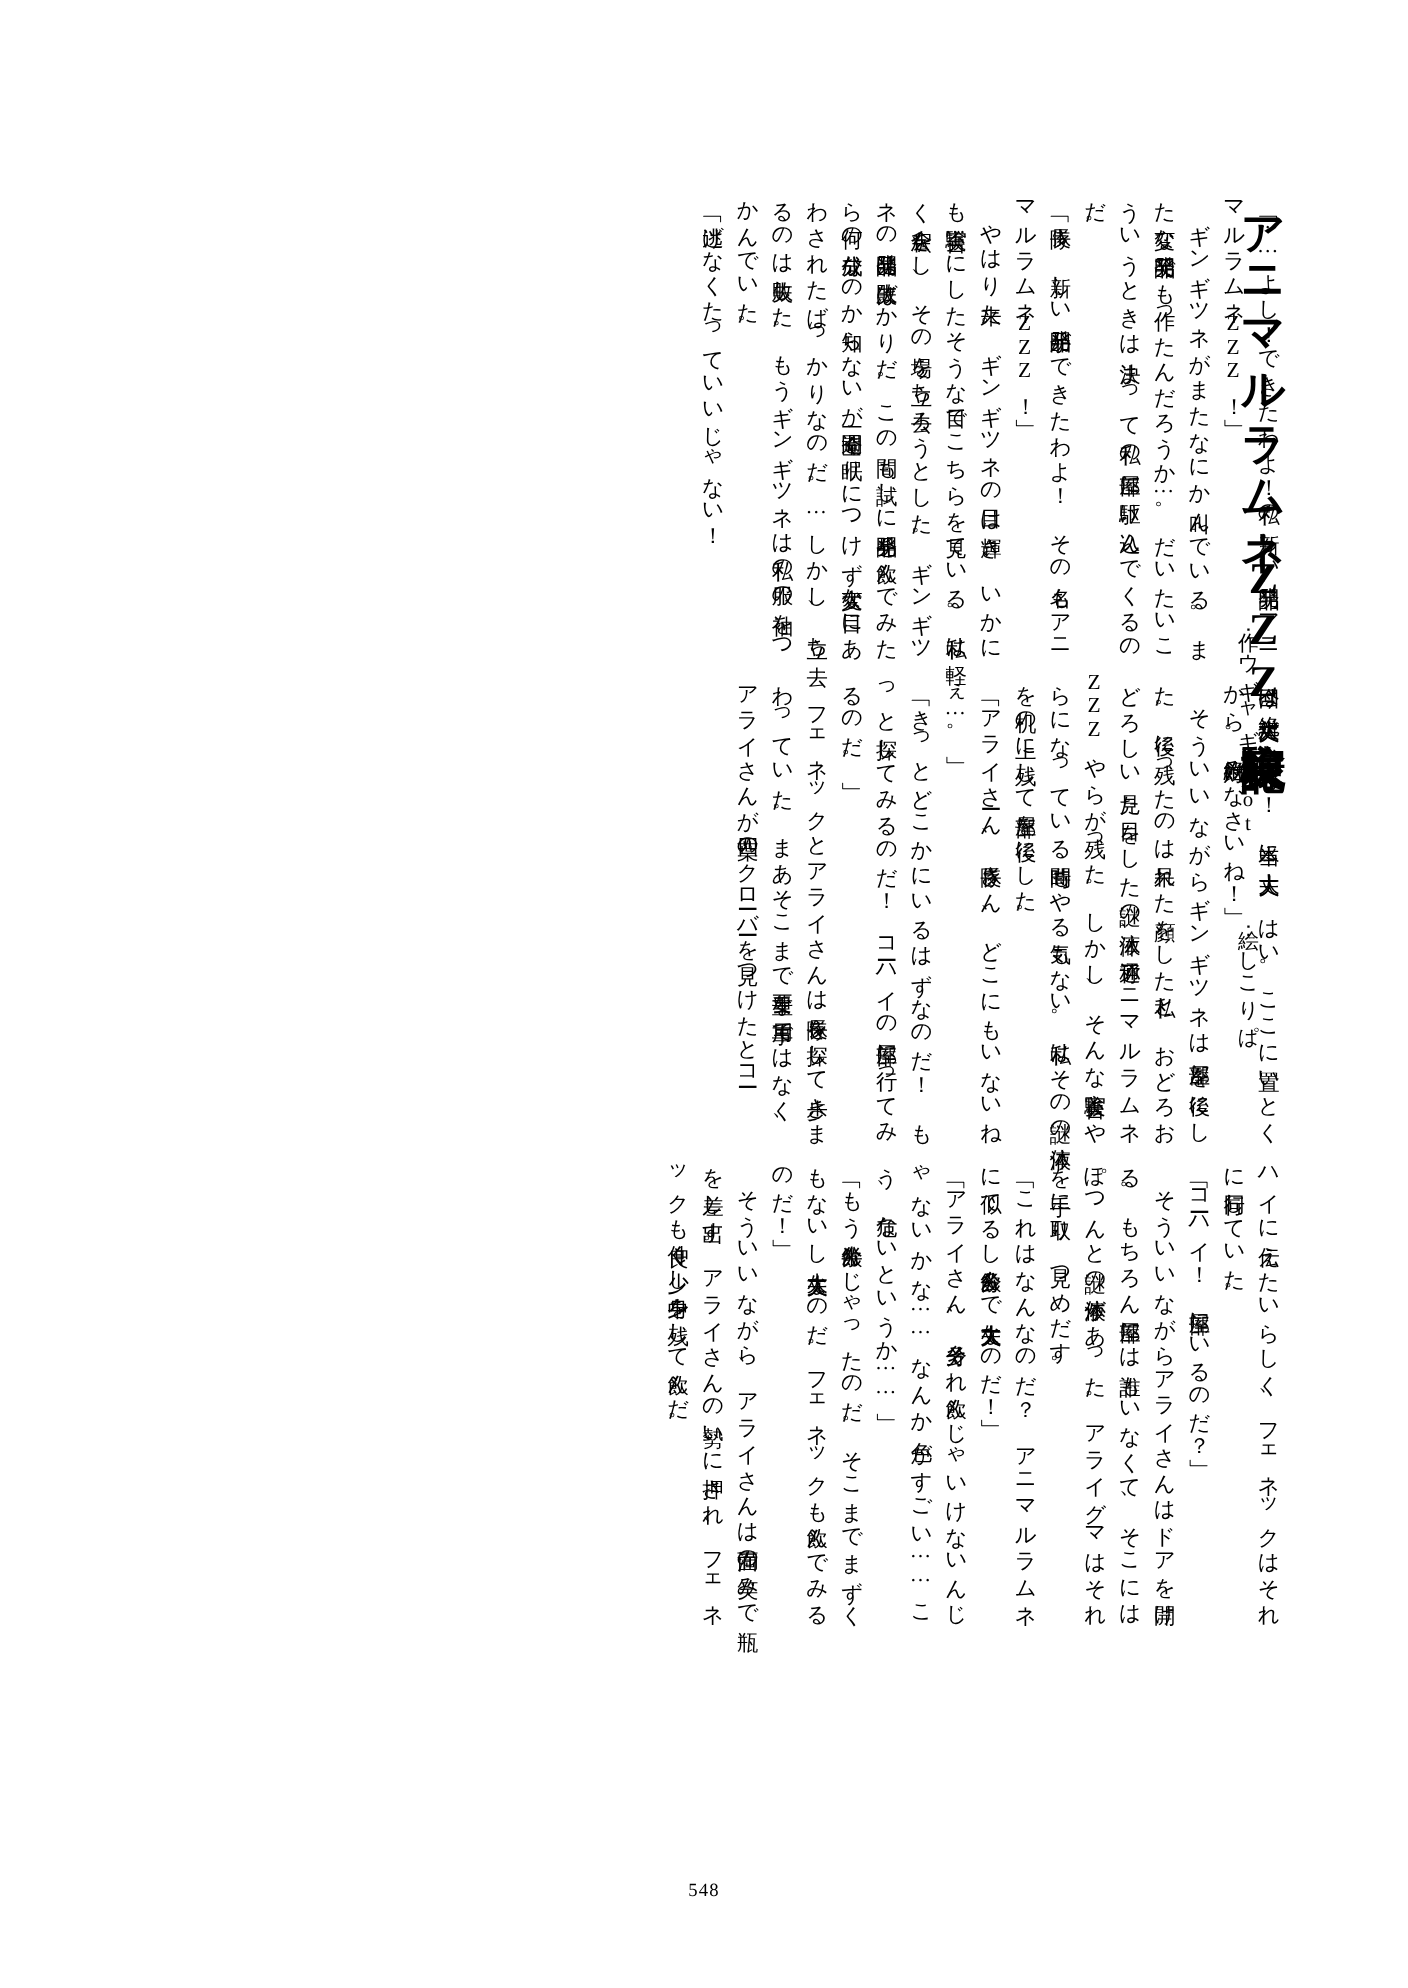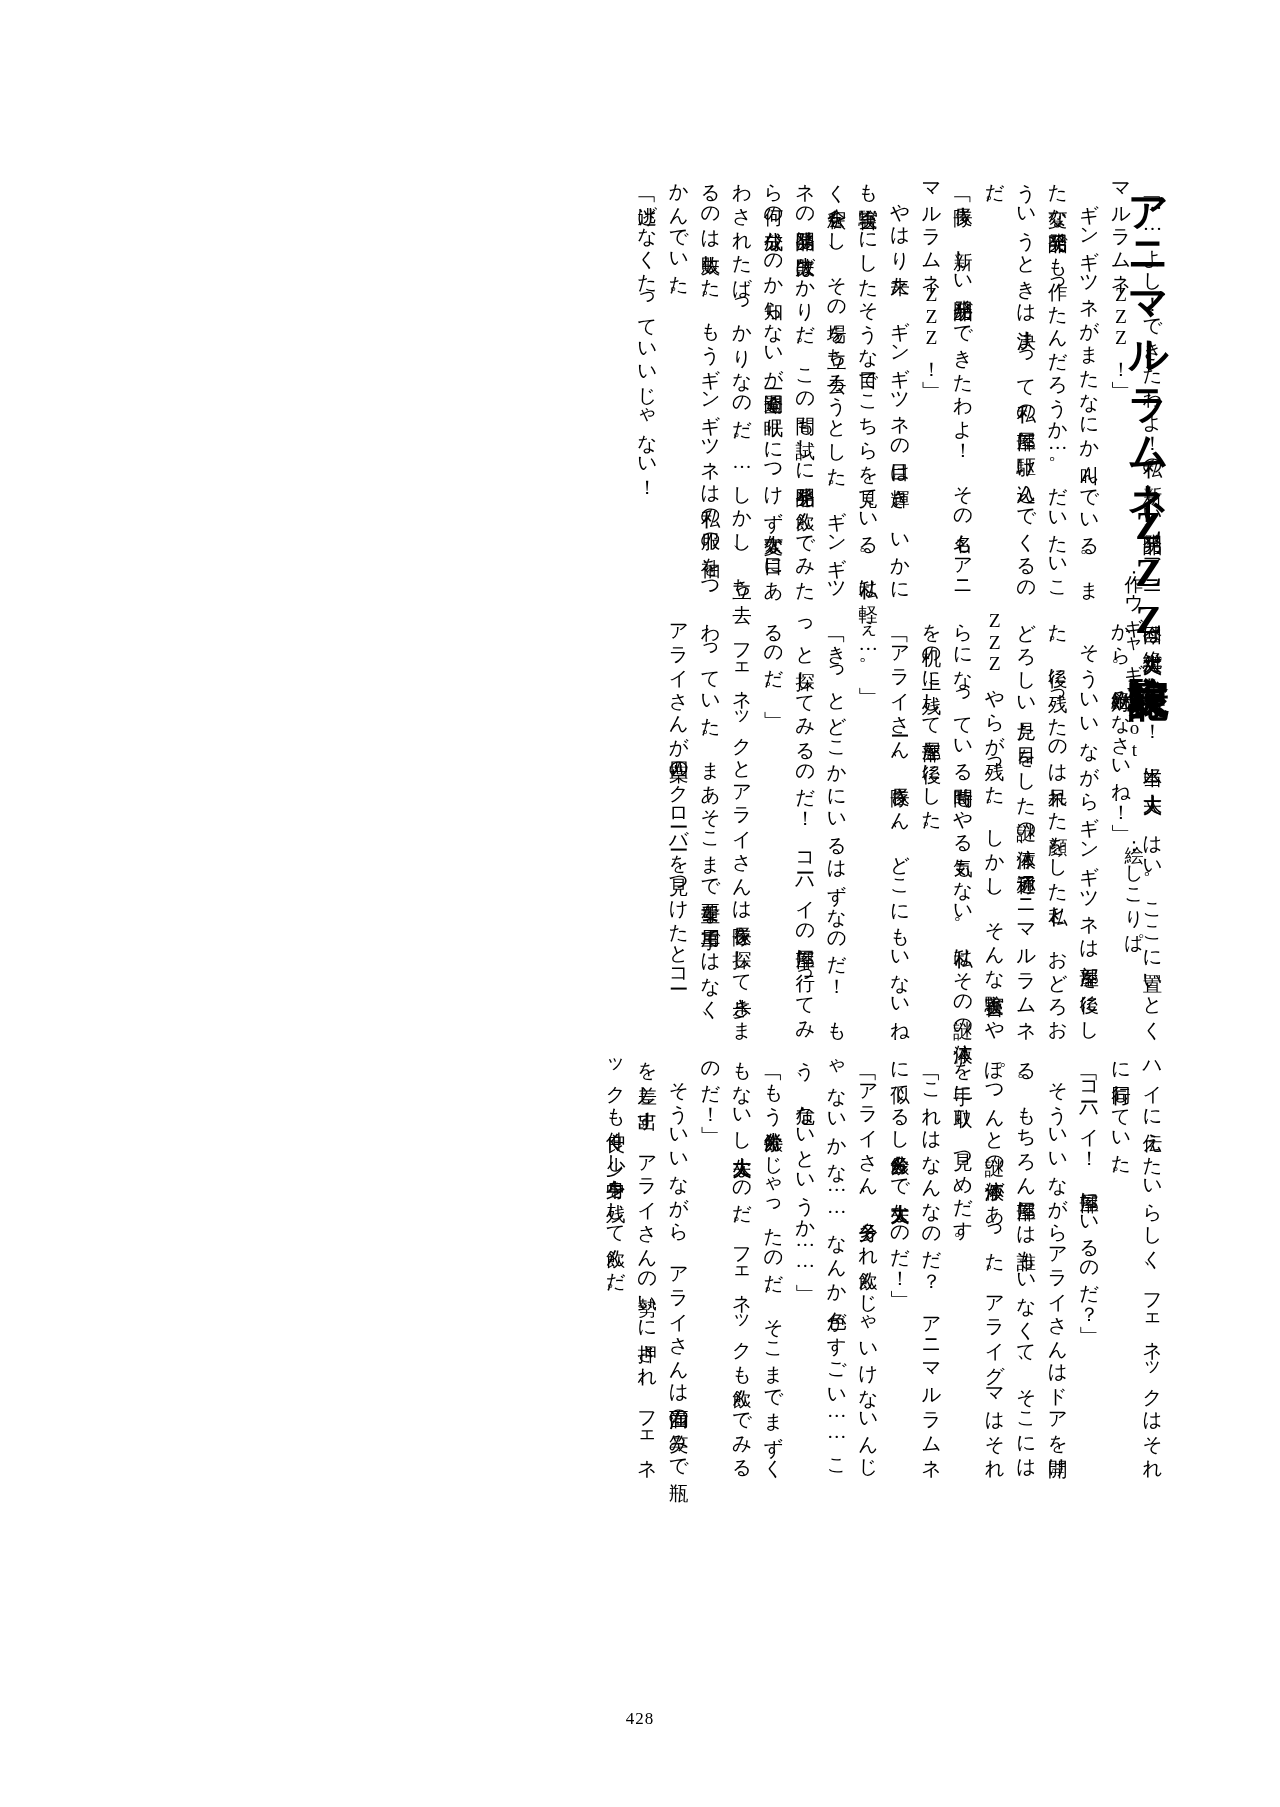--- a/index.html
+++ b/index.html
@@ -153,15 +153,15 @@
       <p class="noindent">ハイに伝えたいらしく、フェネックはそれに同行していた。</p>
       <p>「コーハイ！　部屋にいるのだ？」</p>
       <p>そういいながらアライさんはドアを開ける。もちろん部屋には誰もいなくて、そこにはぽつんと謎の液体があった。アライグマはそれを手に取り、見つめだす。</p>
       <p>「これはなんなのだ？　アニマルラムネに似てるし多分飲んで大丈夫なのだ！」</p>
       <p>「アライさん、多分それ飲んじゃいけないんじゃないかな……なんか色がすごい……こう、危ないというか……」</p>
       <p>「もう半分飲んじゃったのだ。そこまでまずくもないし大丈夫なのだ。フェネックも飲んでみるのだ！」</p>
       <p>そういいながら、アライさんは満面の笑みで瓶を差し出す。アライさんの勢いに押され、フェネックも仲良く少し中身を残して飲んだ。</p>
     </div>
   </div>
 
-  <div id="folio">428</div>
+  <div id="folio">548</div>
 
 </div>
 
 </body></html>

